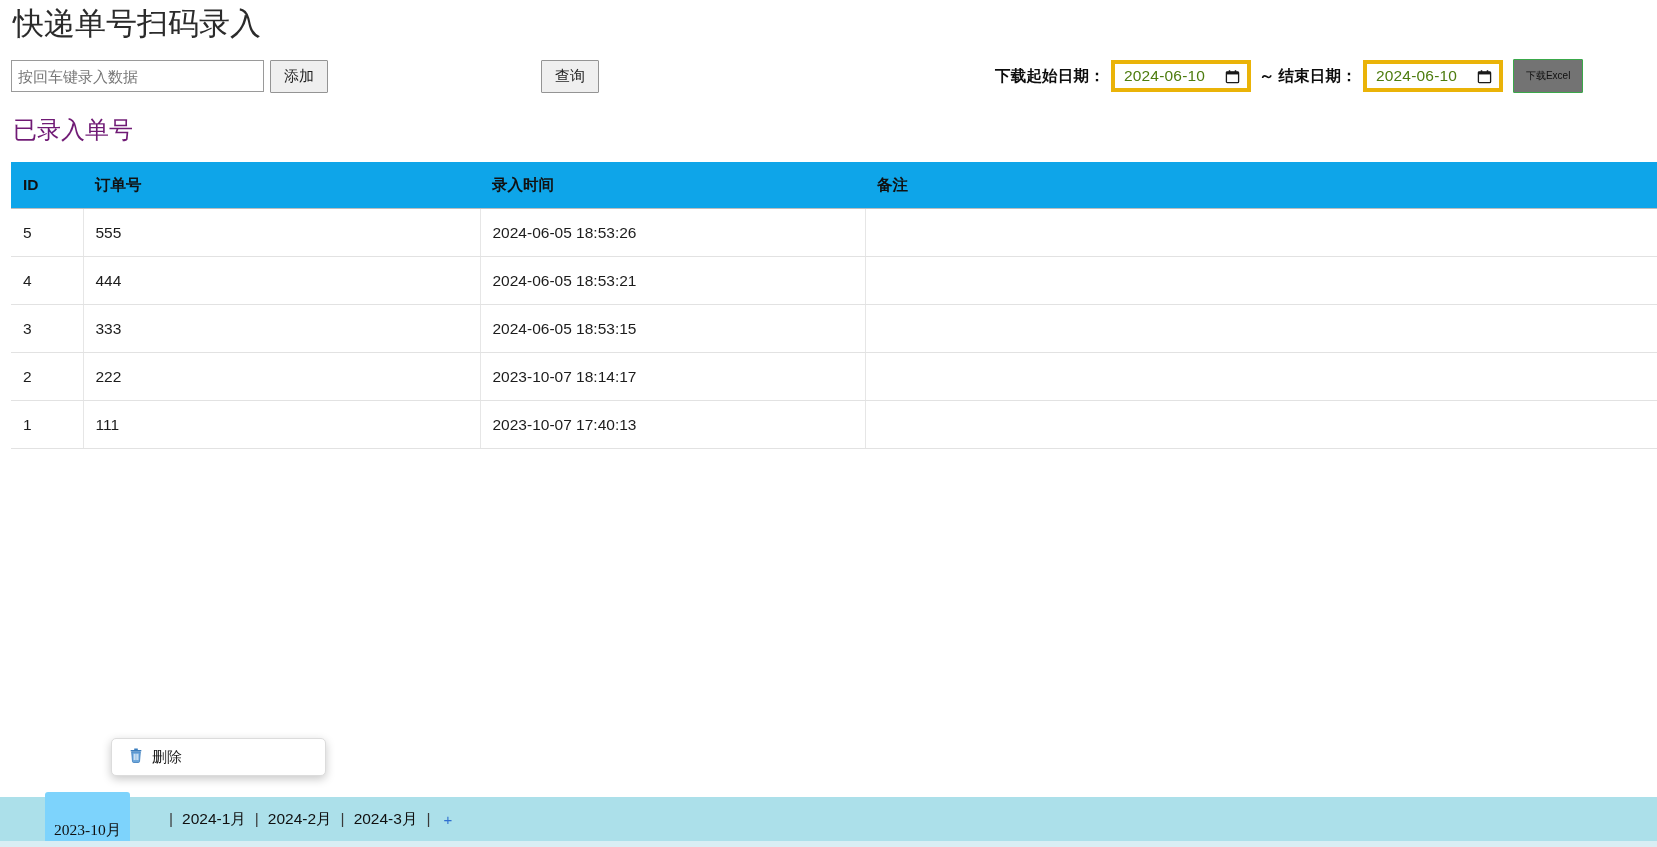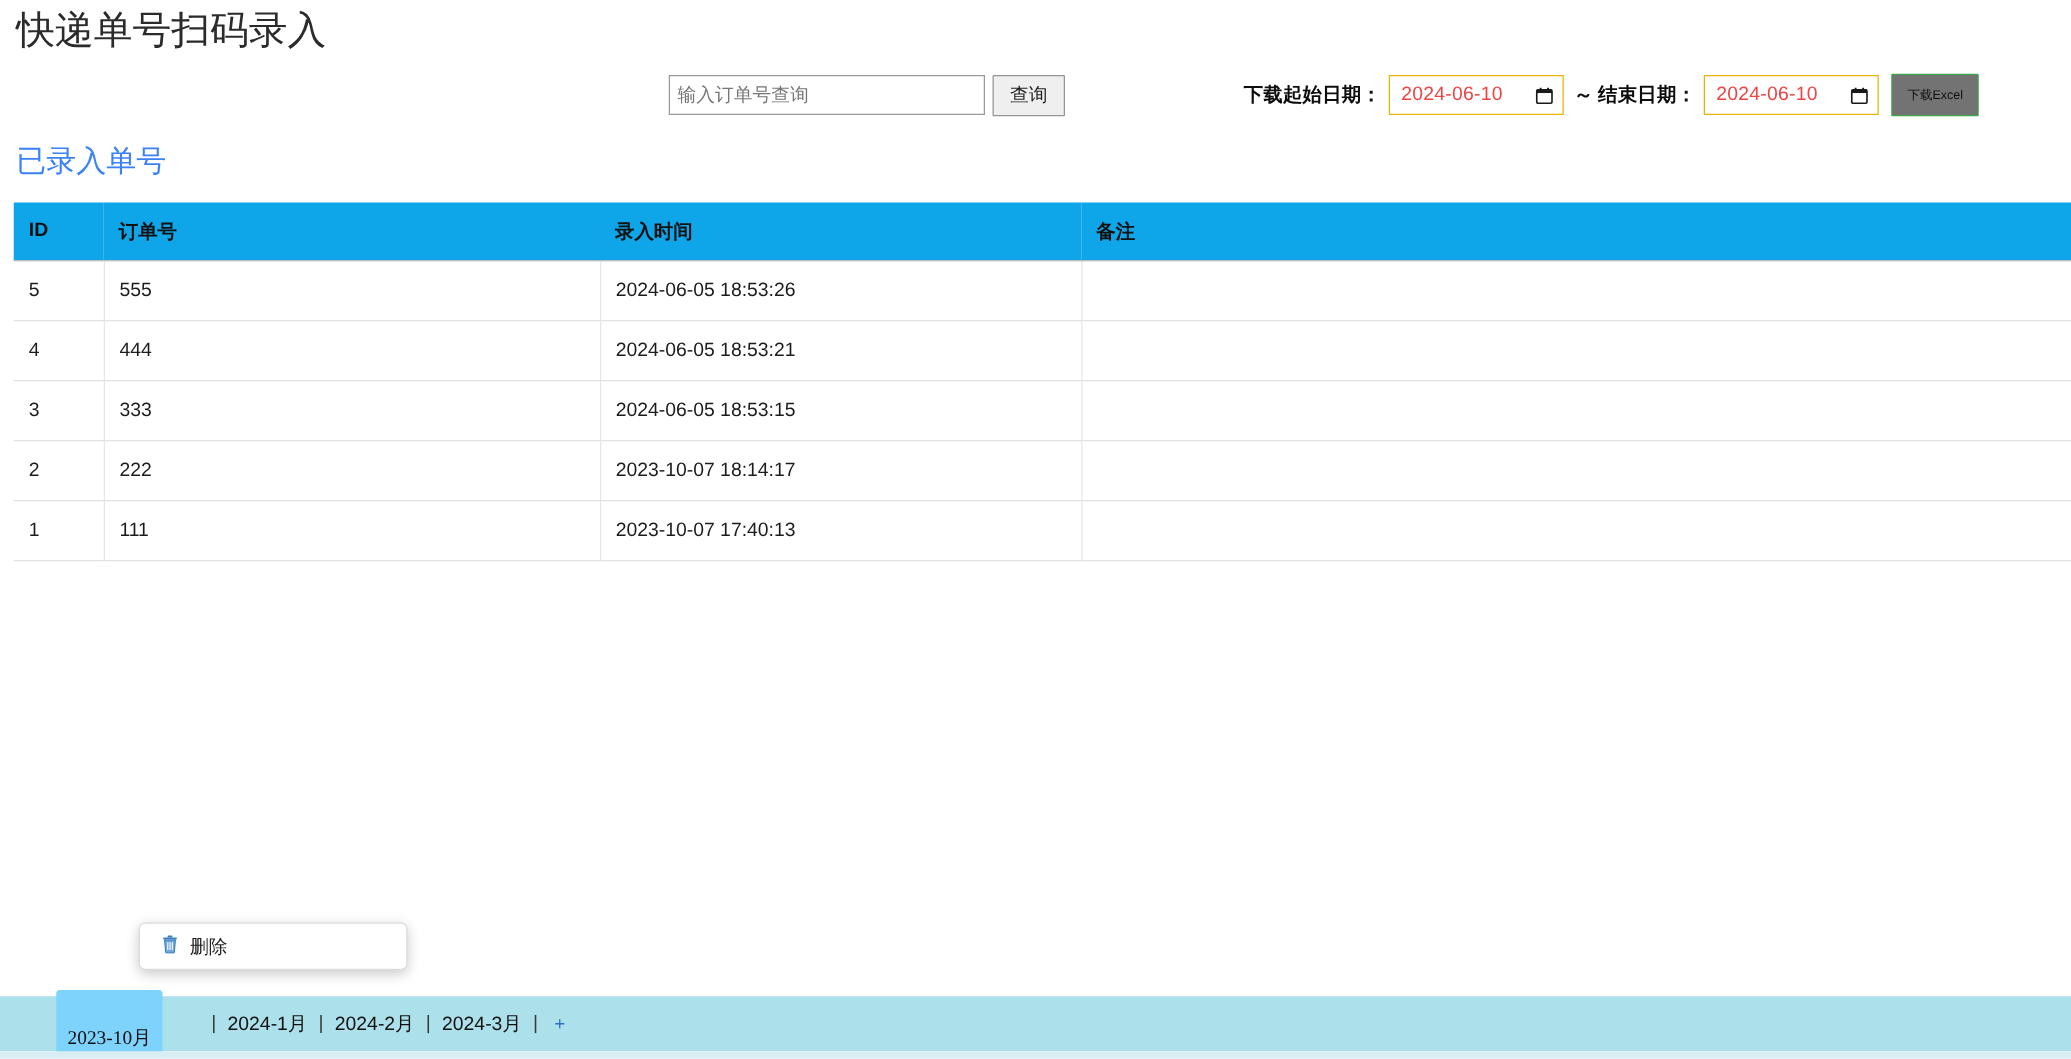--- a/index.html
+++ b/index.html
@@ -108,27 +108,27 @@
 
   .date-wrap {
     position: relative;
     display: inline-block;
     margin-left: 6px;
   }
   .date-box {
     box-sizing: border-box;
     width: 140px;
     height: 32px;
-    border: 1px solid #eab308;
+    border: 4px solid #eab308;
     background: #fff;
     display: flex;
     align-items: center;
     padding: 0 7px 0 9px;
     font-size: 15.5px;
-    color: #ef4444;
+    color: #4d7c0f;
     letter-spacing: 0.2px;
   }
   .date-box .date-val { flex: 1; white-space: nowrap; }
   .cal-icon {
     width: 15px;
     height: 15px;
     flex: none;
     display: block;
   }
 
@@ -147,21 +147,21 @@
     white-space: nowrap;
   }
 
   
   .section-heading {
     position: absolute;
     left: 13px;
     top: 112px;
     font-size: 24px;
     font-weight: 400;
-    color: #3b82f6;
+    color: #701a75;
     line-height: 36px;
     white-space: nowrap;
   }
 
   
   .table-wrap {
     position: absolute;
     left: 11px;
     top: 162px;
     width: 1635px;
@@ -302,23 +302,26 @@
 </style>
 </head>
 <body>
 
 <div class="page">
 
   <div class="page-title">快递单号扫码录入</div>
 
   <div class="toolbar">
 
+    <div class="group group-add">
+      <input class="text-field field-add" type="text" placeholder="按回车键录入数据" style="">
+      <button class="std-btn">添加</button>
+    </div>
 
     <div class="group group-query">
-      <input class="text-field field-query" type="text" placeholder="输入订单号查询" style="">
       <button class="std-btn">查询</button>
     </div>
 
     <div class="group group-dl">
       <span class="dl-label">下载起始日期：</span>
 
       <span class="date-wrap">
         <span class="date-box">
           <span class="date-val">2024-06-10</span>
           <svg class="cal-icon" viewBox="0 0 16 16">

